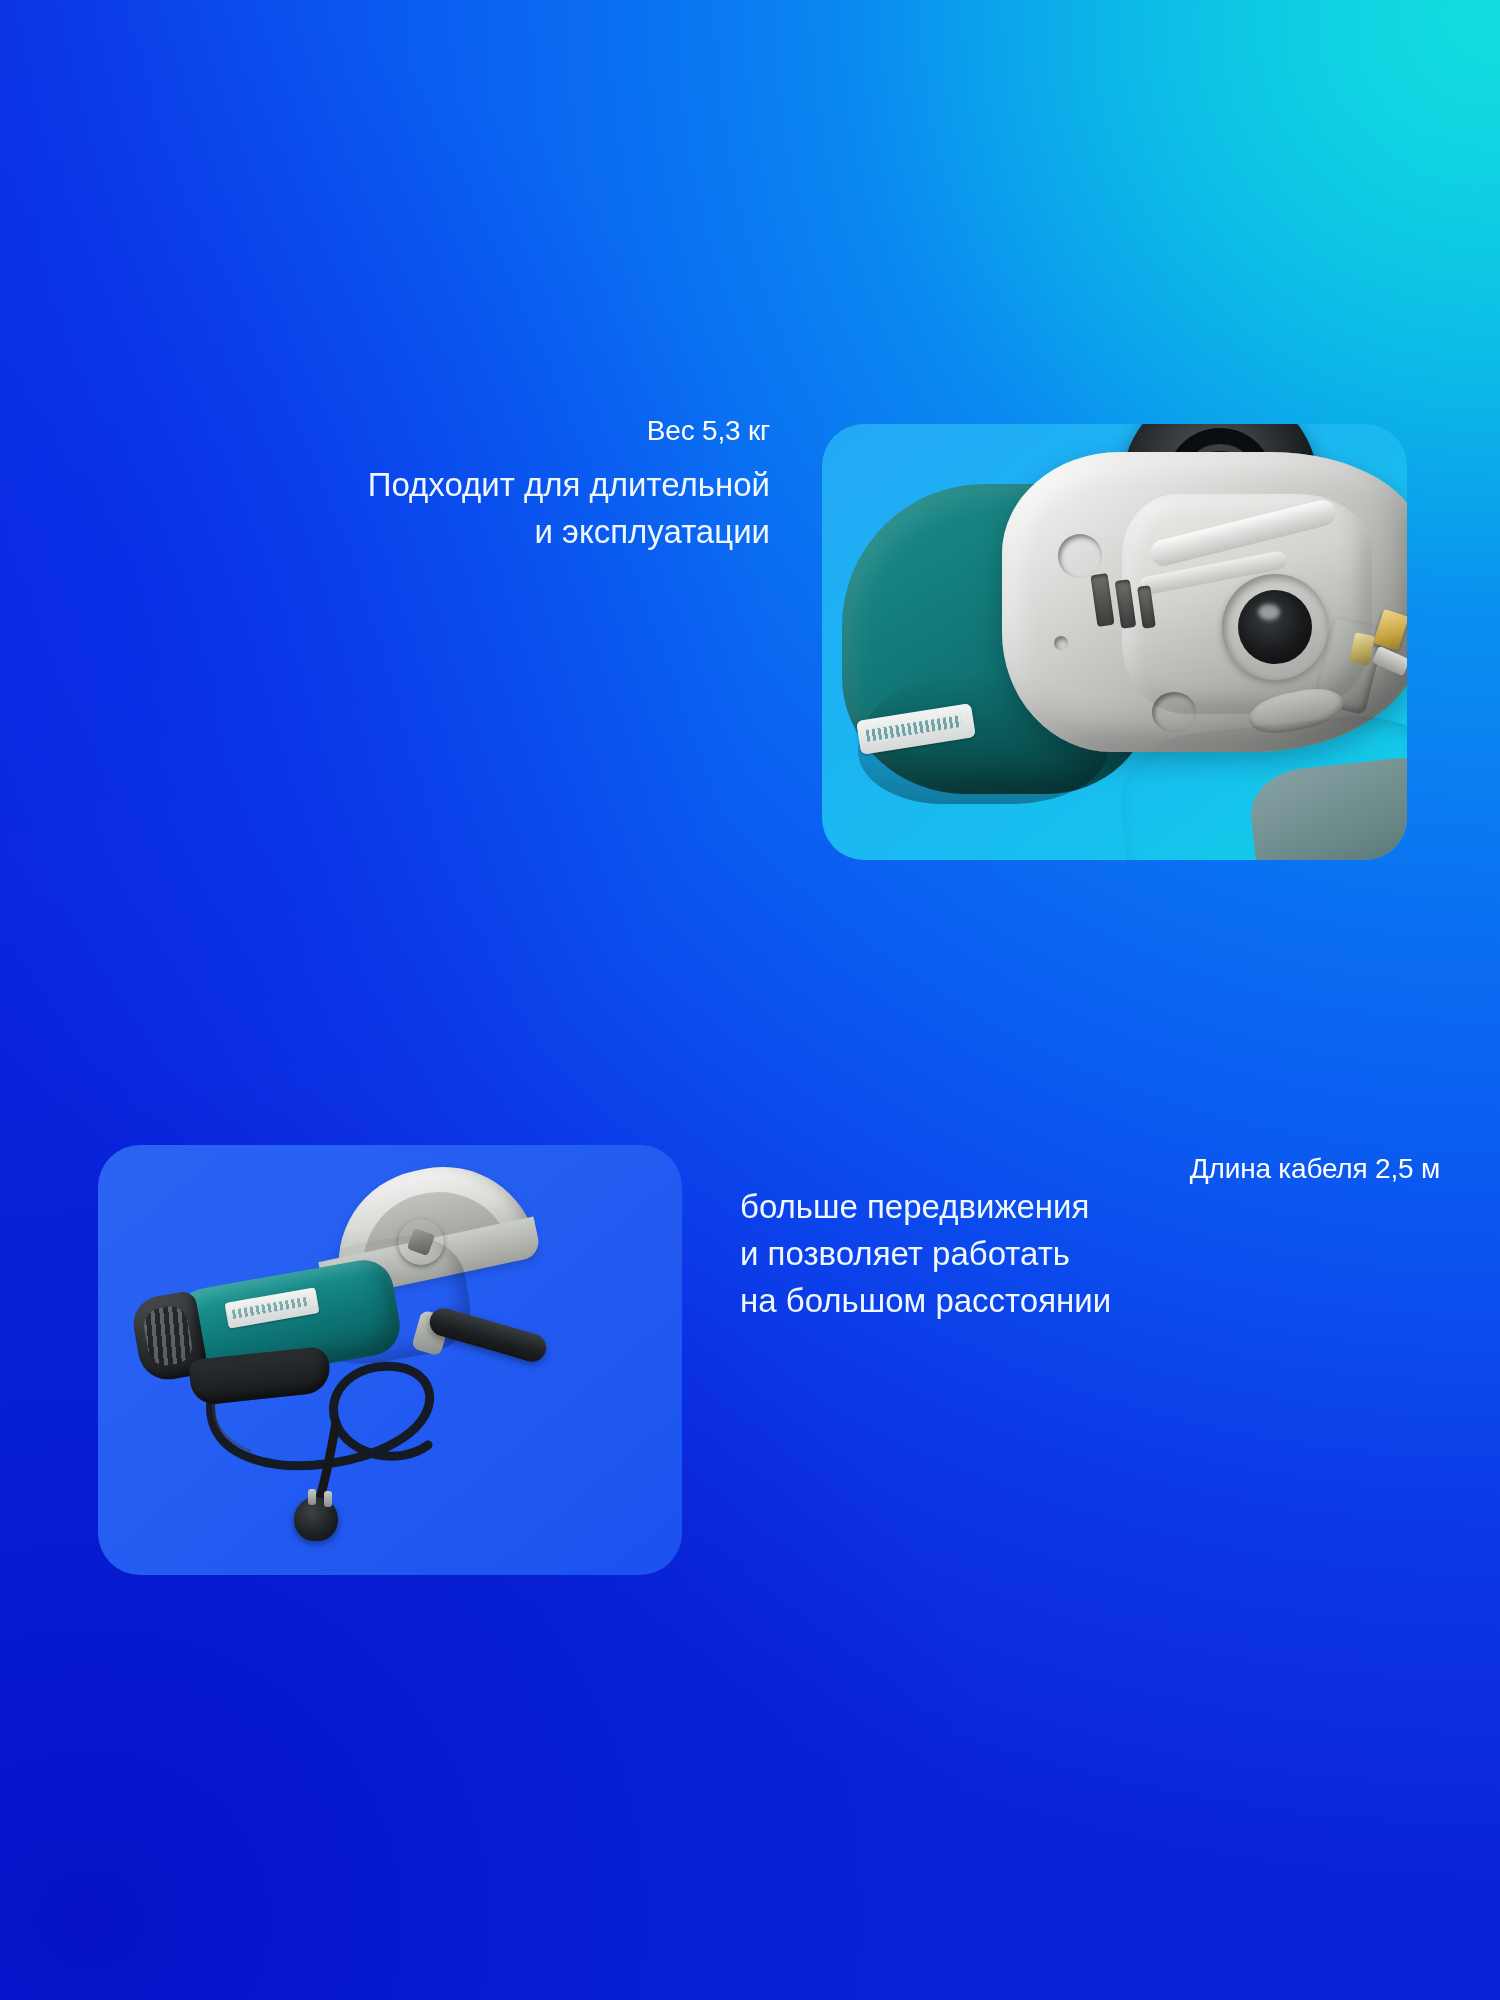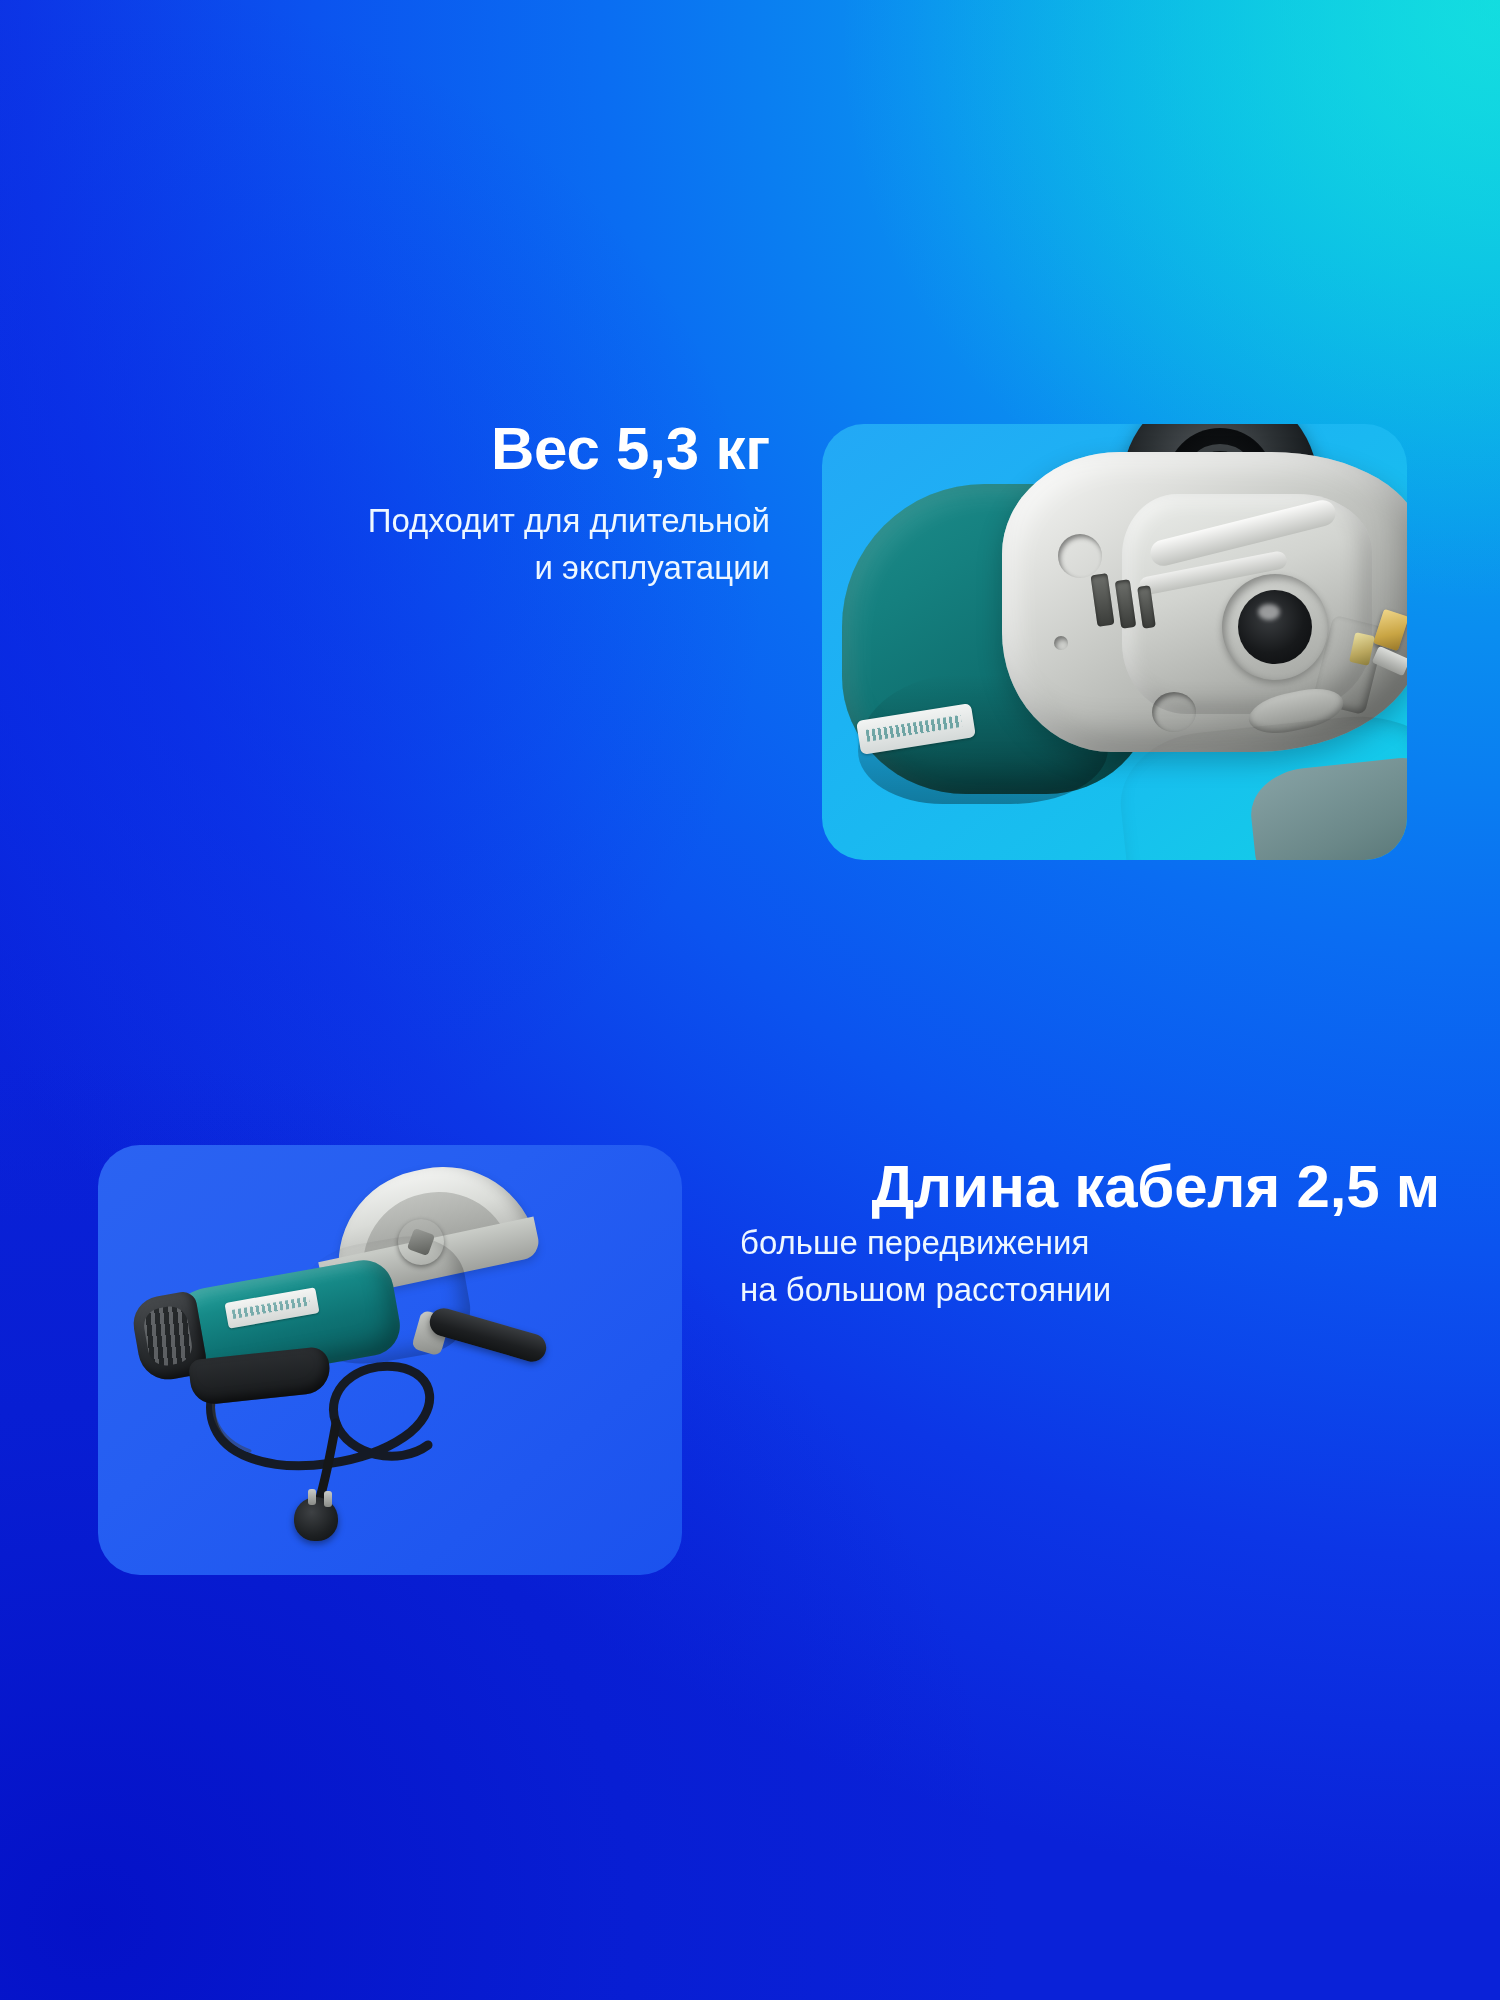--- a/index.html
+++ b/index.html
@@ -22,21 +22,21 @@
     position:absolute; inset:0;
     background:
       radial-gradient(85% 60% at 6% 96%, rgba(4,16,198,.92) 0%, rgba(6,26,206,.55) 40%, rgba(8,40,220,0) 72%),
       radial-gradient(70% 45% at 2% 30%, rgba(7,40,230,.55) 0%, rgba(8,48,232,0) 70%),
       radial-gradient(60% 40% at 98% 2%, rgba(22,226,226,.55) 0%, rgba(22,226,226,0) 70%);
   }
 
   
   .block { position:absolute; }
   .headline {
-    font-size:60px; font-weight:700; color:#ffffff;
+    font-size:28px; font-weight:400; color:#ffffff;
     letter-spacing:-0.2px; line-height:1.12; white-space:nowrap;text-align:right;
   }
   .body-line {
     font-size:33px; font-weight:400; color:#eef7ff;
     line-height:1.42; white-space:nowrap;
   }
 
   
   #feature-1-text { left:60px; top:415px; width:710px; text-align:right; }
   #feature-1-text .headline { margin-bottom:16px; }
@@ -408,14 +408,15 @@
 
     <div class="c2-plug"></div>
     <div class="c2-plug-pin"></div>
     <div class="c2-plug-pin2"></div>
   </div>
 </div>
 
 <div class="block" id="feature-2-text">
   <div class="headline">Длина кабеля 2,5 м</div>
   <div class="body-line">больше передвижения</div>
+  <div class="body-line">и позволяет работать</div>
   <div class="body-line">на большом расстоянии</div>
 </div>
 
 </body></html>

